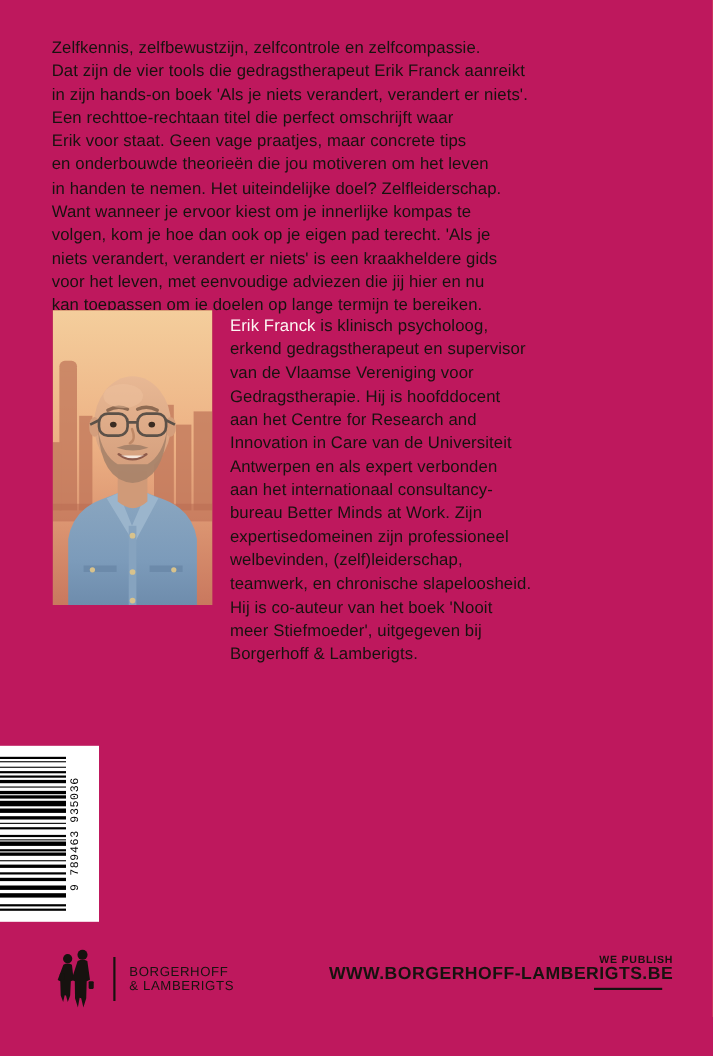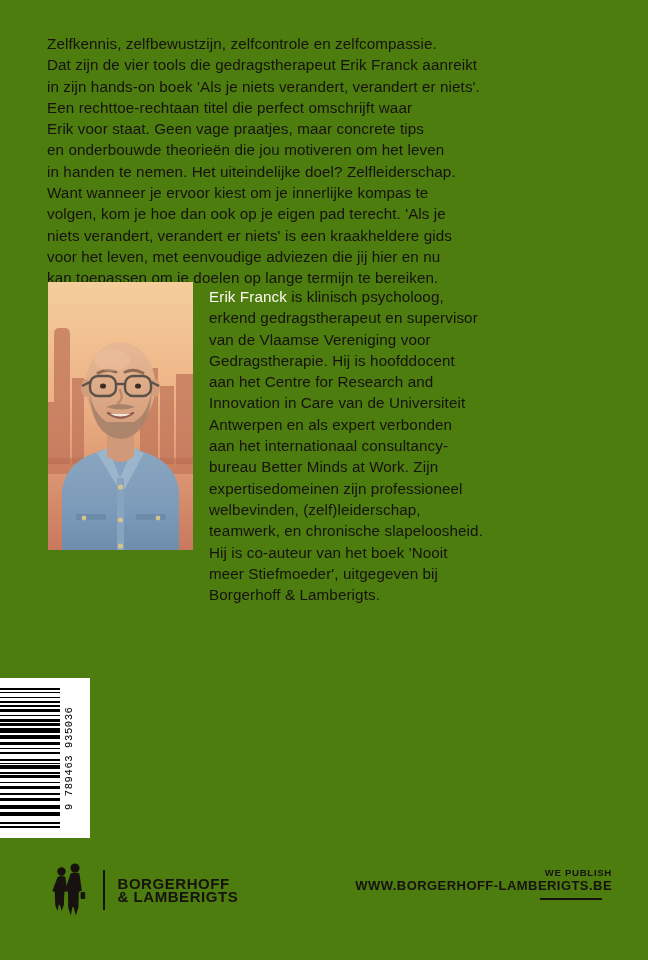--- a/index.html
+++ b/index.html
@@ -12,21 +12,21 @@
     background: #ED7A66;
     font-family: "Liberation Sans", sans-serif;
     overflow: hidden;
     position: relative;
   }
 
   .cover {
     position: relative;
     width: 648px;
     height: 960px;
-    background: #4d7c0f;
+    background: #be185d;
   }
 
   
   .blurb {
     position: absolute;
     left: 47px;
     top: 33px;
     width: 520px;
     color: #17120F;
     font-size: 15.2px;
@@ -118,42 +118,42 @@
   }
   .pub-logo-mark { width: 46px; height: 56px; display: block; }
   .pub-divider {
     width: 1.5px;
     height: 40px;
     background: #17120F;
     margin: 0 13px 0 9px;
   }
   .pub-name {
     color: #17120F;
-    font-size: 15px;
-    font-weight: bold;
+    font-size: 12px;
+    font-weight: normal;
     line-height: 13px;
     letter-spacing: 0.55px;
     white-space: pre-line;
   }
 
   .we-publish-block {
     position: absolute;
     right: 36px;
     top: 866px;
     text-align: right;
     color: #17120F;
   }
   .we-publish {
     font-size: 9.6px;
     font-weight: bold;
     letter-spacing: 0.7px;
     line-height: 13px;
   }
   .pub-url {
-    font-size: 13px;
+    font-size: 16px;
     font-weight: bold;
     letter-spacing: 0.45px;
     line-height: 14px;
   }
   .pub-rule {
     width: 62px;
     height: 1.6px;
     background: #17120F;
     margin: 5px 10px 0 auto;
   }

